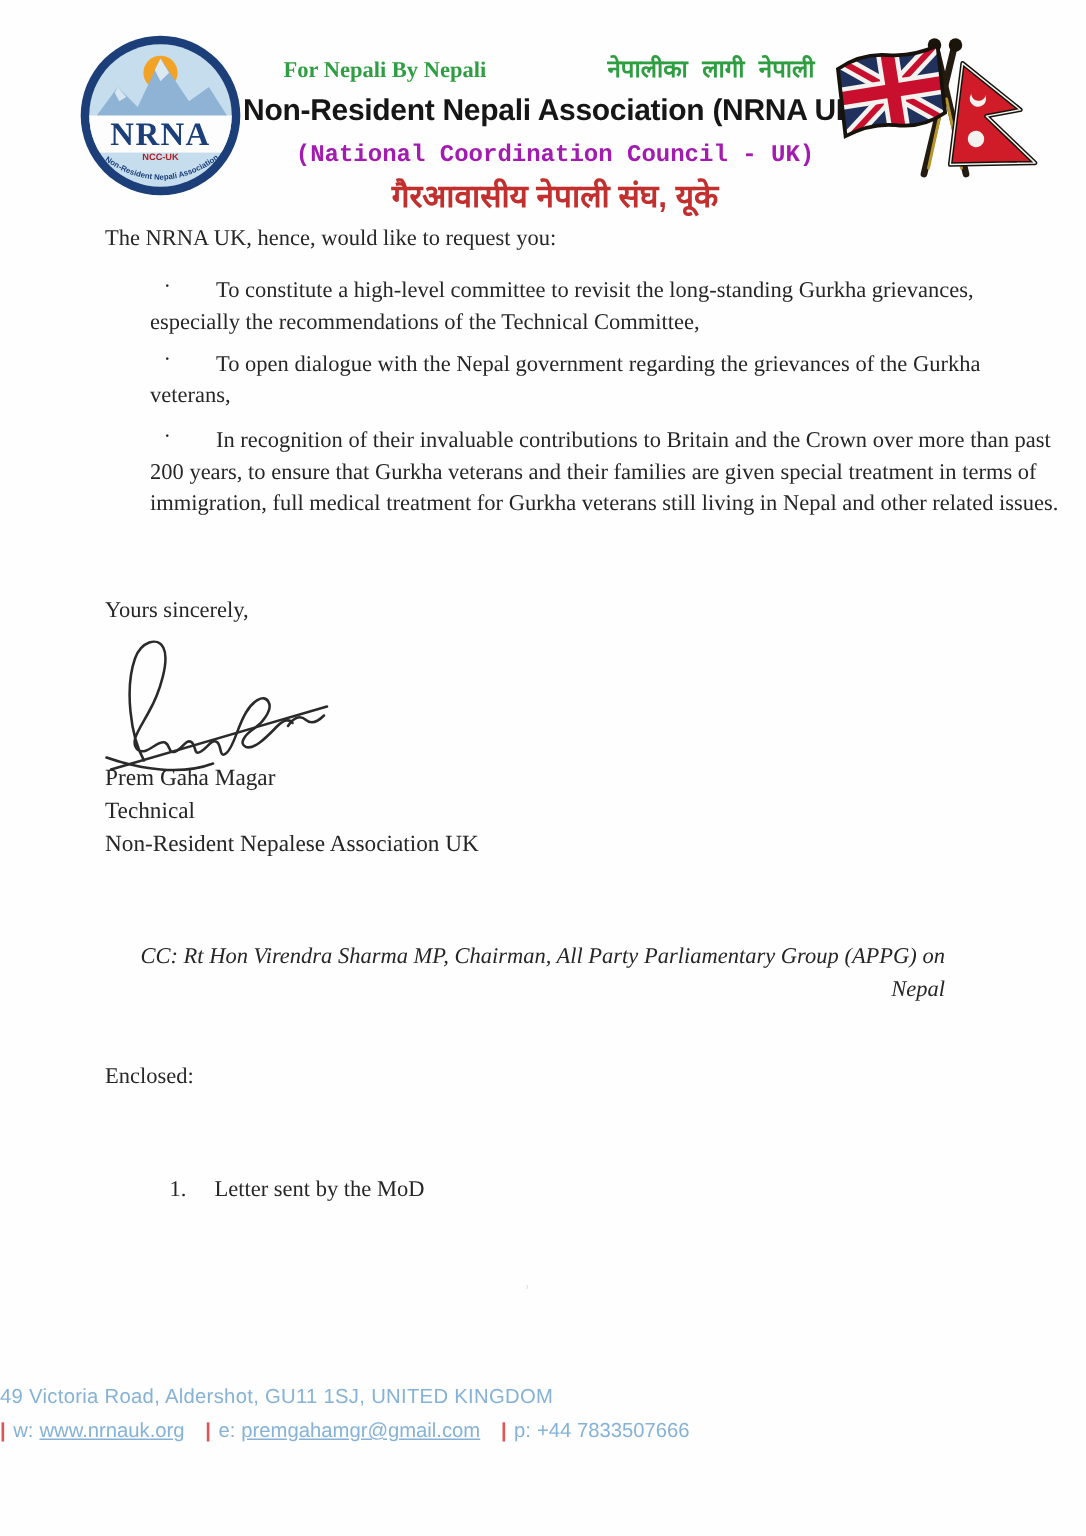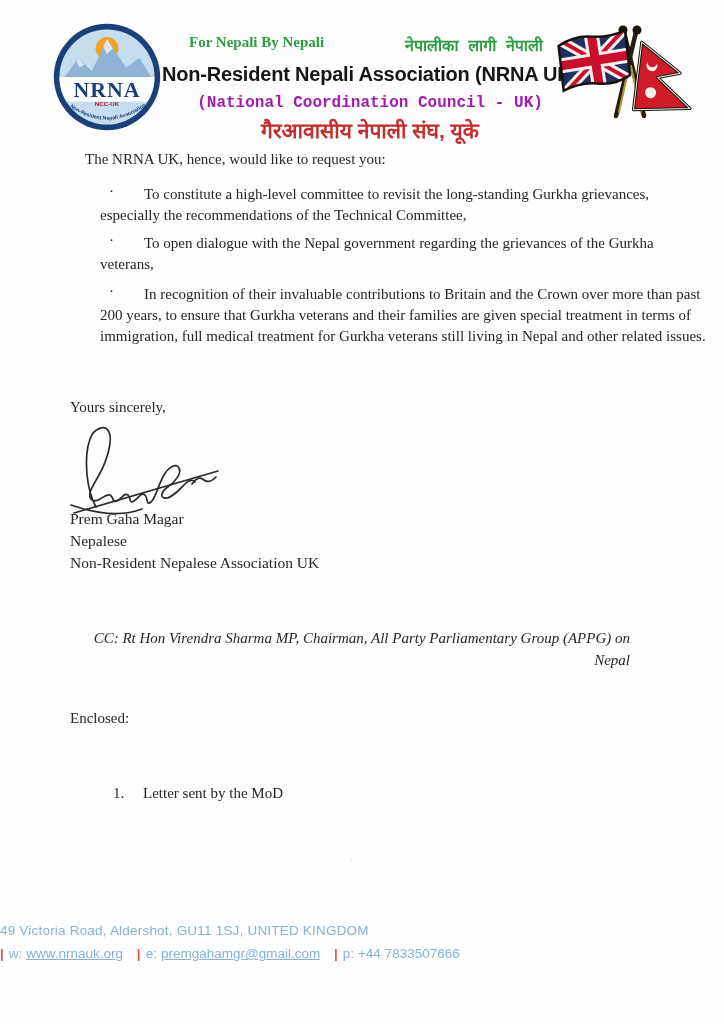--- a/index.html
+++ b/index.html
@@ -7,30 +7,30 @@
   .page {
     position:relative; width:724px; height:1024px; margin:0 auto;
     background:#fefefe; overflow:hidden;
     font-family:"Liberation Serif", serif; color:#262626;
   }
   
   .letterhead { position:absolute; top:0; left:0; right:0; height:145px; }
   .logo { position:absolute; left:50px; top:20px; width:114px; height:114px; }
   .flags { position:absolute; right:20px; top:20px; width:152px; height:104px; }
   .header-center { position:absolute; left:155px; top:34px; width:430px; text-align:center; }
-  .tagline-row { display:flex; justify-content:space-between; padding:0 42px 0 34px; align-items:flex-start; }
+  .tagline-row { display:flex; justify-content:space-between; padding:0 42px 0 34px; align-items:flex-end; }
   .tagline-en { color:#2f9e42; font-weight:bold; font-family:"Liberation Serif", serif; font-size:15px; }
   .tagline-ne { color:#2f9e42; font-weight:bold; font-size:16px; font-family:Liberation Mono, monospace; }
   .org-name { margin-top:7px; font-family:"Liberation Sans", sans-serif; font-weight:700; font-size:20px; color:#161616; letter-spacing:-0.2px; }
   .org-sub  { margin-top:8px; font-family:Liberation Mono, monospace; font-weight:700; font-size:16px; color:#a21caf; }
   .org-ne   { margin-top:4px; font-family:"Liberation Sans", sans-serif; font-weight:700; font-size:21px; color:#c22f2f; }
   
   .abs { position:absolute; }
   .bodytext { font-size:15px; line-height:21px; }
-  .intro { left:85px; top:149px; }
+  .intro { left:70px; top:149px; }
   .bullet { left:100px; width:610px; text-indent:44px; }
   .bullet .dot { position:absolute; left:9px; top:-3px; text-indent:0; font-size:15px; }
   .b1 { top:184px; } .b2 { top:233px; } .b3 { top:284px; }
   .closing { left:70px; top:397px; }
   .signature { left:66px; top:423px; width:178px; height:92px; }
   .signer { left:70px; top:508px; font-size:15.5px; line-height:22px; }
   .cc { left:70px; top:627px; width:560px; font-style:italic; font-size:15px; line-height:22px;text-align:right; }
   .enclosed-label { left:70px; top:708px; }
   .enclosed-item { left:113px; top:783px; }
   .enclosed-item .num { display:inline-block; width:30px; }
@@ -152,21 +152,21 @@
     <g fill="none" stroke="#2a2a2a" stroke-width="1.7" stroke-linecap="round">
       <path d="M30,84 C21,68 17,36 24,16 C28,5 39,1 43,9 C47,17 41,38 33,52 C27,63 20,72 26,77 C32,81 39,70 44,72 C48,74 46,80 51,78 C56,76 58,69 62,72 C65,75 63,81 68,78 C73,75 75,69 79,72 C82,75 80,83 85,79 C90,75 92,62 98,52 C102,45 110,39 113,45 C116,50 109,59 103,63 C97,67 93,73 98,75 C104,77 113,67 119,61 C123,57 127,56 129,59"></path>
       <path d="M126,61 q6,-9 12,-4 q5,4 12,-3"></path>
       <path d="M8,90 L152,48"></path>
       <path d="M5,82 C28,90 55,94 76,86"></path>
     </g>
   </svg>
 
   <div class="abs signer">
     <div>Prem Gaha Magar</div>
-    <div>Nepalese</div>
+    <div>Technical</div>
     <div>Non-Resident Nepalese Association UK</div>
   </div>
 
   <p class="abs cc">CC: Rt Hon Virendra Sharma MP, Chairman, All Party Parliamentary Group (APPG) on Nepal</p>
 
   <p class="abs bodytext enclosed-label">Enclosed:</p>
   <p class="abs bodytext enclosed-item">
     <span class="num">1.</span><span>Letter sent by the MoD</span>
   </p>
 

